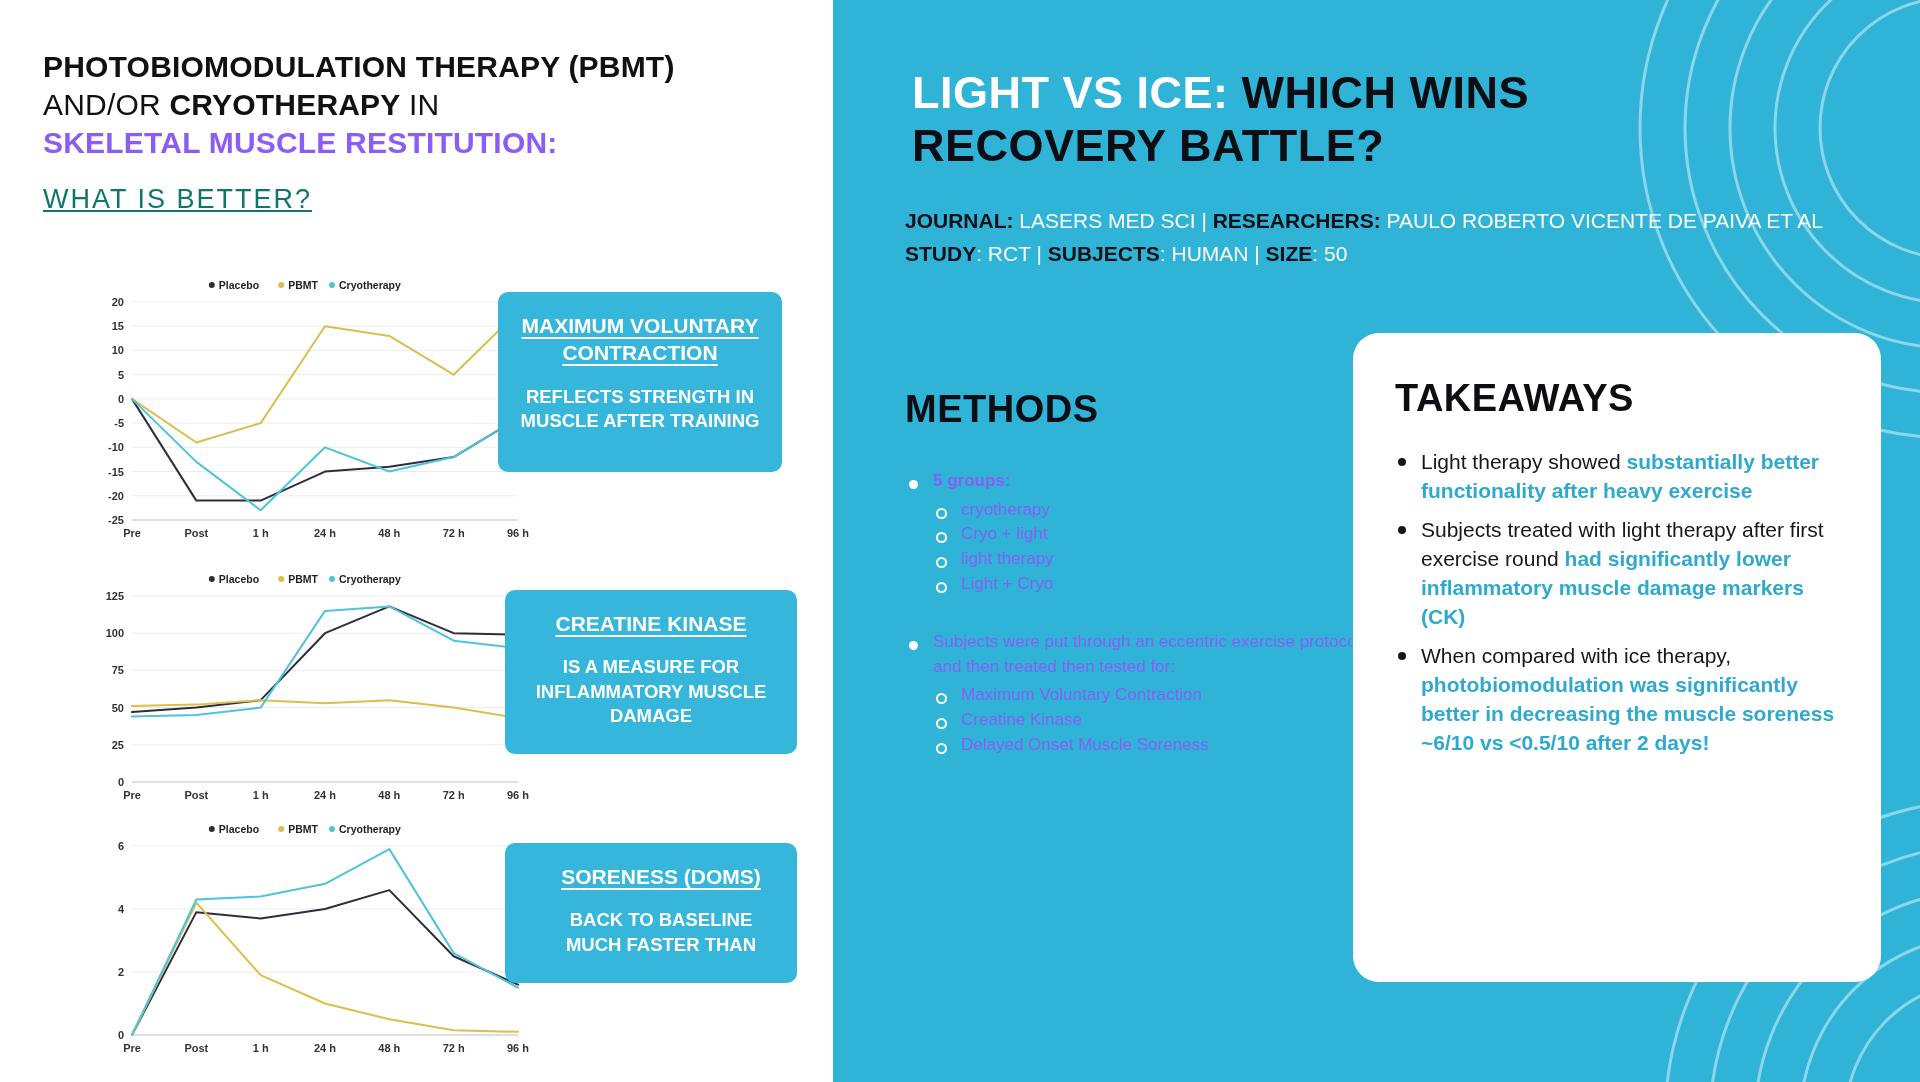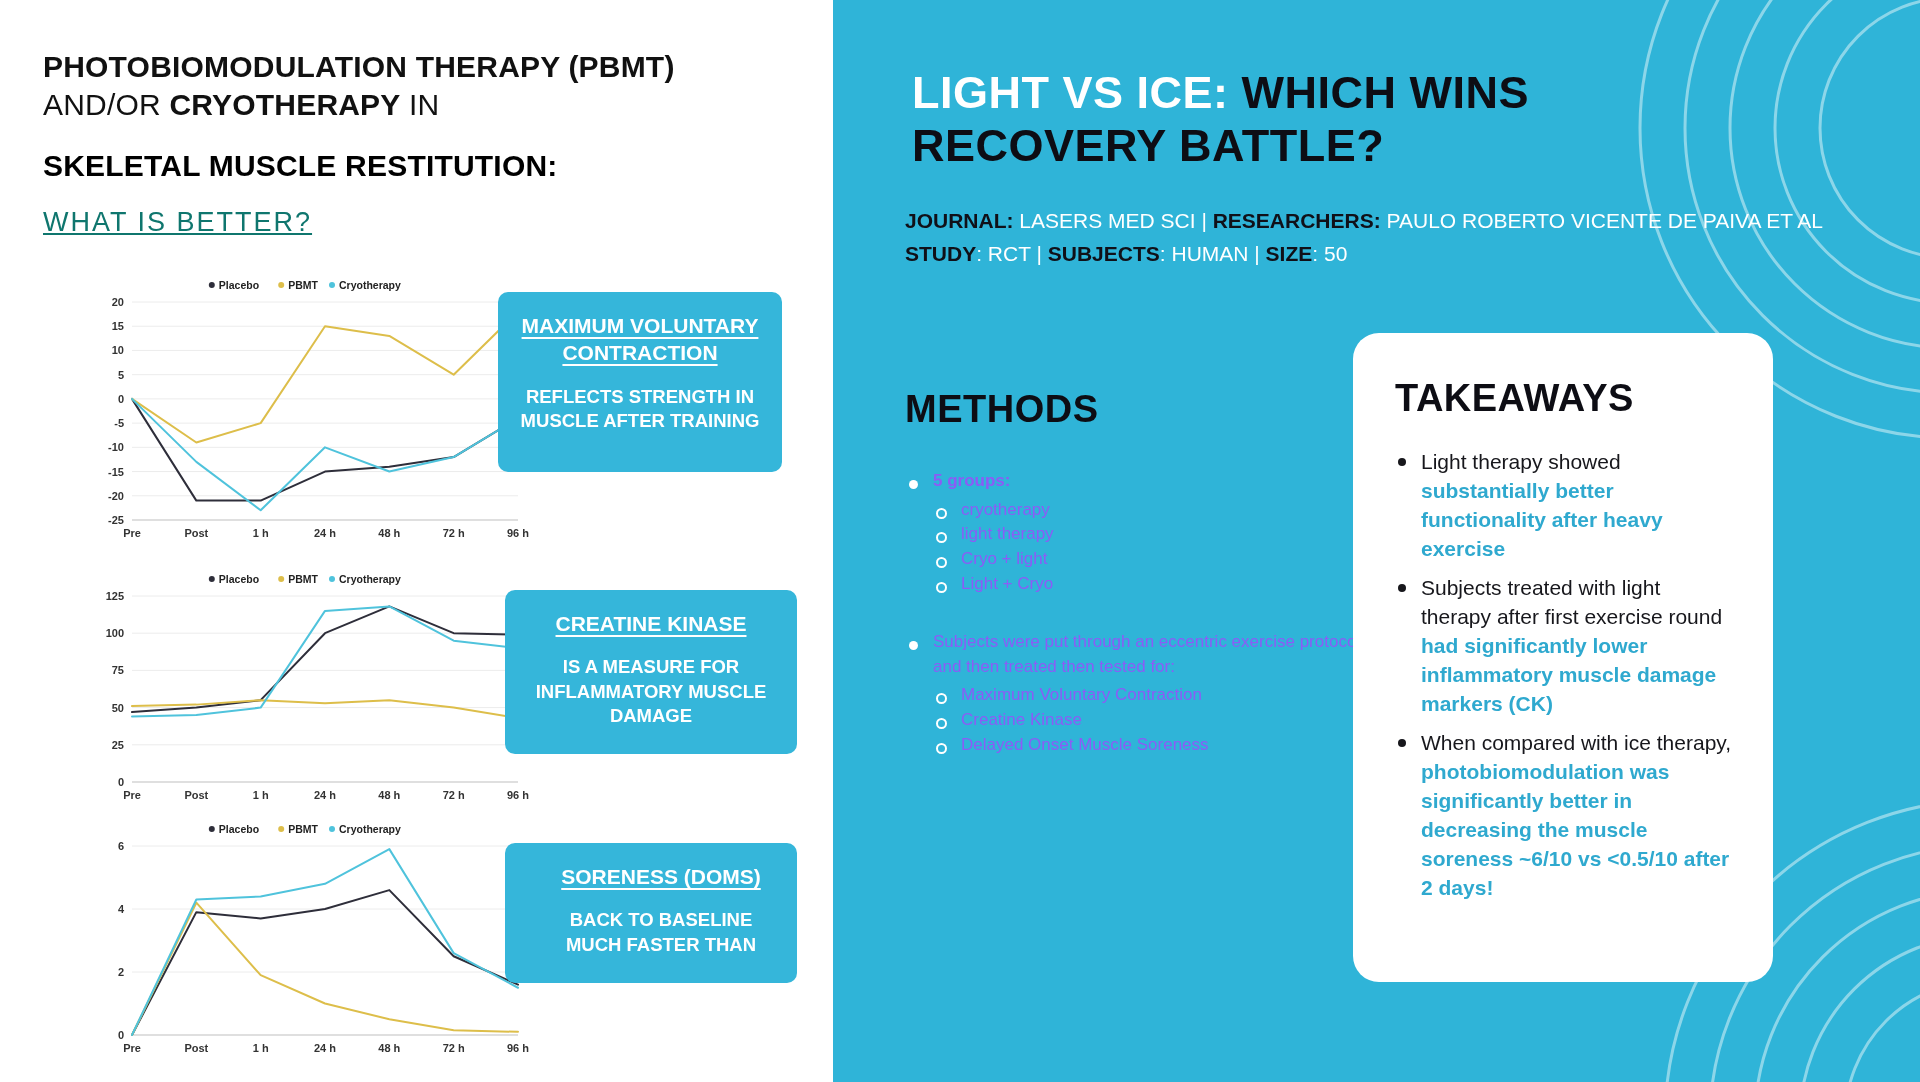--- a/index.html
+++ b/index.html
@@ -4,21 +4,21 @@
 <style>
   * { margin:0; padding:0; box-sizing:border-box; }
   html,body { background:#ffffff; }
   body { font-family:"Liberation Sans", sans-serif; }
   #app { position:relative; width:1920px; height:1082px; overflow:hidden; background:#ffffff; }
 
   
   .title-block { position:absolute; left:43px; top:48px; width:660px; color:#111111; }
   .title-line { font-size:30px; line-height:38px; letter-spacing:.2px; }
   .tb { font-weight:bold; }
-  .t-accent { color:#000000; font-weight:bold;margin-top:23px; }
+  .t-accent { color:#8b5cf6; font-weight:bold; }
   .subtitle { margin-top:22px; font-size:27px; color:#0f766e; letter-spacing:2px;text-decoration:underline; }
 
   .chart { position:absolute; background:#ffffff; }
 
   .callout { position:absolute; background:#35B6DA; color:#ffffff; border-radius:10px;
              text-align:center; padding:20px 18px; overflow:hidden; }
   .callout .tail { position:absolute; left:-19px; width:0; height:0;
              border-top:14px solid transparent; border-bottom:14px solid transparent;
              border-right:20px solid #35B6DA; }
   .callout h3 { font-size:21px; font-weight:bold; text-decoration:underline;
@@ -41,21 +41,21 @@
   .methods h2 { font-size:38px; font-weight:bold; color:#0d0d14; letter-spacing:.5px; }
   .methods ul { list-style:none; }
   .l1 { margin-top:38px; }
   .l1 > li { position:relative; padding-left:28px; color:#8b5cf6; font-size:17px; line-height:1.45; margin-bottom:34px; }
   .l1 > li::before { content:""; position:absolute; left:4px; top:11px; width:9px; height:9px; border-radius:50%; background:#ffffff; }
   .lead-bold { font-weight:bold; }
   .l2 { margin-top:4px; }
   .l2 > li { position:relative; padding-left:28px; line-height:1.45; }
   .l2 > li::before { content:""; position:absolute; left:3px; top:10px; width:7px; height:7px; border-radius:50%; border:2px solid #ffffff; }
 
-  .takeaways { position:absolute; left:1353px; top:333px; width:420px; height:649px;
+  .takeaways { position:absolute; left:1353px; top:333px; width:528px; height:649px;
                background:#ffffff; border-radius:26px; padding:44px 38px 30px 42px; }
   .takeaways h2 { font-size:38px; font-weight:bold; color:#0d0d14; letter-spacing:.5px; }
   .takeaways ul { list-style:none; margin-top:28px; }
   .takeaways li { position:relative; padding-left:26px; font-size:21px; line-height:1.38;
                   color:#17171c; margin-bottom:10px; }
   .takeaways li::before { content:""; position:absolute; left:3px; top:10px; width:8px; height:8px; border-radius:50%; background:#17171c; }
   .hl { color:#2FA9CF; font-weight:bold; }
 </style>
 </head>
 <body>
@@ -210,22 +210,22 @@
 
   <p class="meta"><b>JOURNAL:</b><span> LASERS MED SCI  |  </span><b>RESEARCHERS:</b><span>  PAULO ROBERTO VICENTE DE PAIVA ET AL </span><b>STUDY</b><span>: RCT  |  </span><b>SUBJECTS</b><span>: HUMAN   |   </span><b>SIZE</b><span>: 50</span></p>
 
   <section class="methods">
     <h2>METHODS</h2>
     <ul class="l1">
       <li>
         <span class="lead-bold">5 groups:</span>
         <ul class="l2">
           <li>cryotherapy</li>
+          <li>Cryo + light</li>
           <li>light therapy</li>
-          <li>Cryo + light</li>
           <li>Light + Cryo</li>
         </ul>
       </li>
       <li>
         <span>Subjects were put through an eccentric exercise  protocol and then treated then tested for:</span>
         <ul class="l2">
           <li>Maximum Voluntary Contraction</li>
           <li>Creatine Kinase</li>
           <li>Delayed Onset Muscle Soreness</li>
         </ul>

